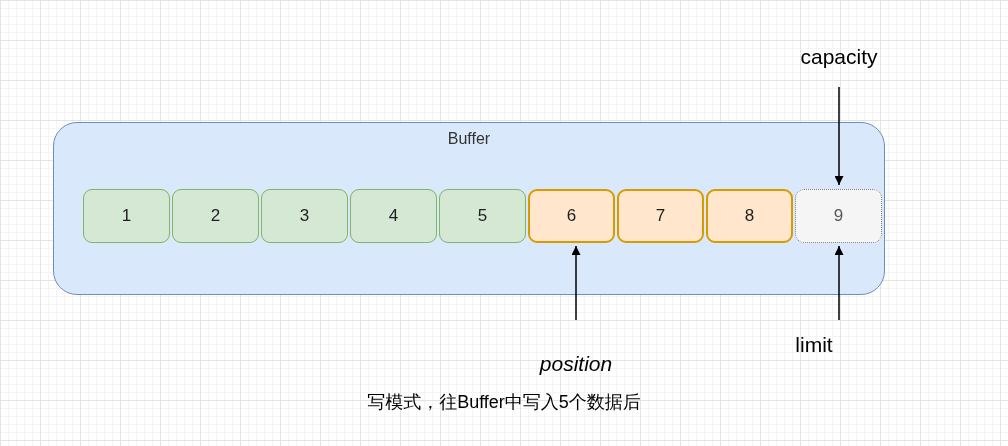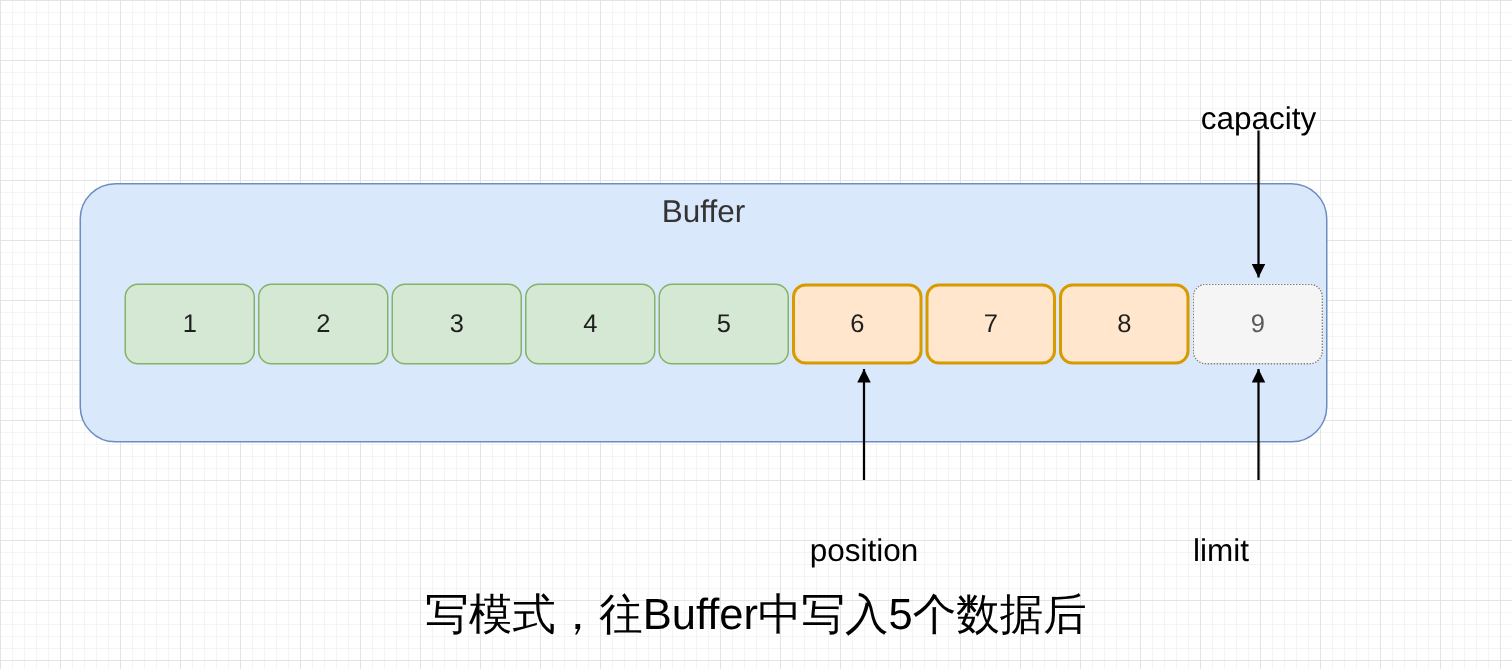--- a/index.html
+++ b/index.html
@@ -42,21 +42,21 @@
     background: var(--c-container-fill);
     border: 1px solid var(--c-container-stroke);
     border-radius: 24px;
   }
   .buffer-title {
     position: absolute;
     top: 7px;
     left: 0;
     width: 100%;
     text-align: center;
-    font-size: 21px;
+    font-size: 16px;
     color: var(--c-text);
   }
 
   .cells {
     position: absolute;
     left: 83px;
     top: 189px;
     display: flex;
     gap: 2px;
   }
@@ -93,33 +93,32 @@
   }
   .arrows line { stroke: var(--c-arrow); stroke-width: 1.5; }
   .arrows marker path { fill: var(--c-arrow); }
 
   .anno {
     position: absolute;
     transform: translateX(-50%);
     font-size: 21px;
     color: #000000;
     white-space: nowrap;
-    margin-top: 23px;
   }
   .anno.capacity { left: 839px; top: 45px; }
-  .anno.position { left: 576px; top: 333px; }
+  .anno.position { left: 576px; top: 352px; font-style: italic; }
   .anno.limit    { left: 814px; top: 333px; }
 
   .caption {
     position: absolute;
     left: 0;
     top: 390px;
     width: 100%;
     text-align: center;
-    font-size: 29px;
+    font-size: 18px;
     color: #000000;
   }
 </style>
 </head>
 <body>
 
 <div class="stage">
 
   <div class="buffer-box">
     <div class="buffer-title">Buffer</div>

